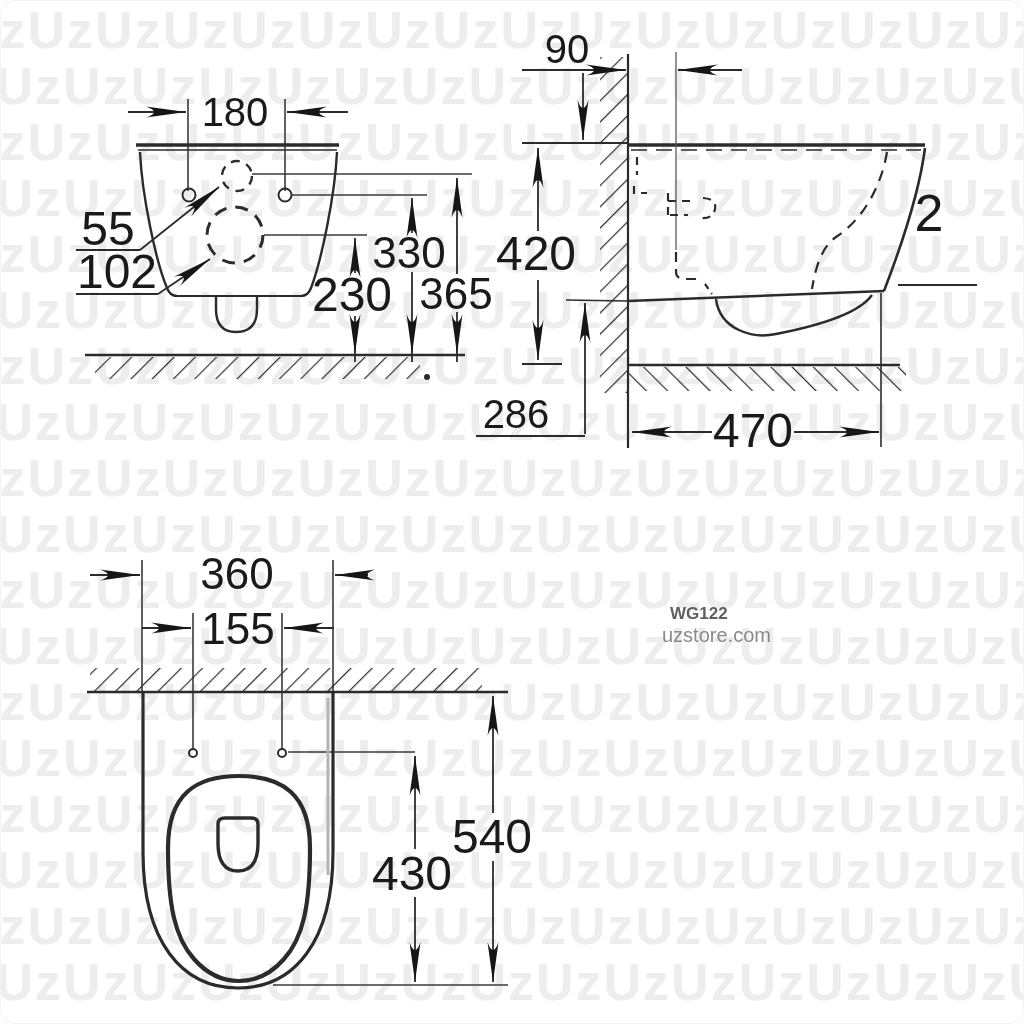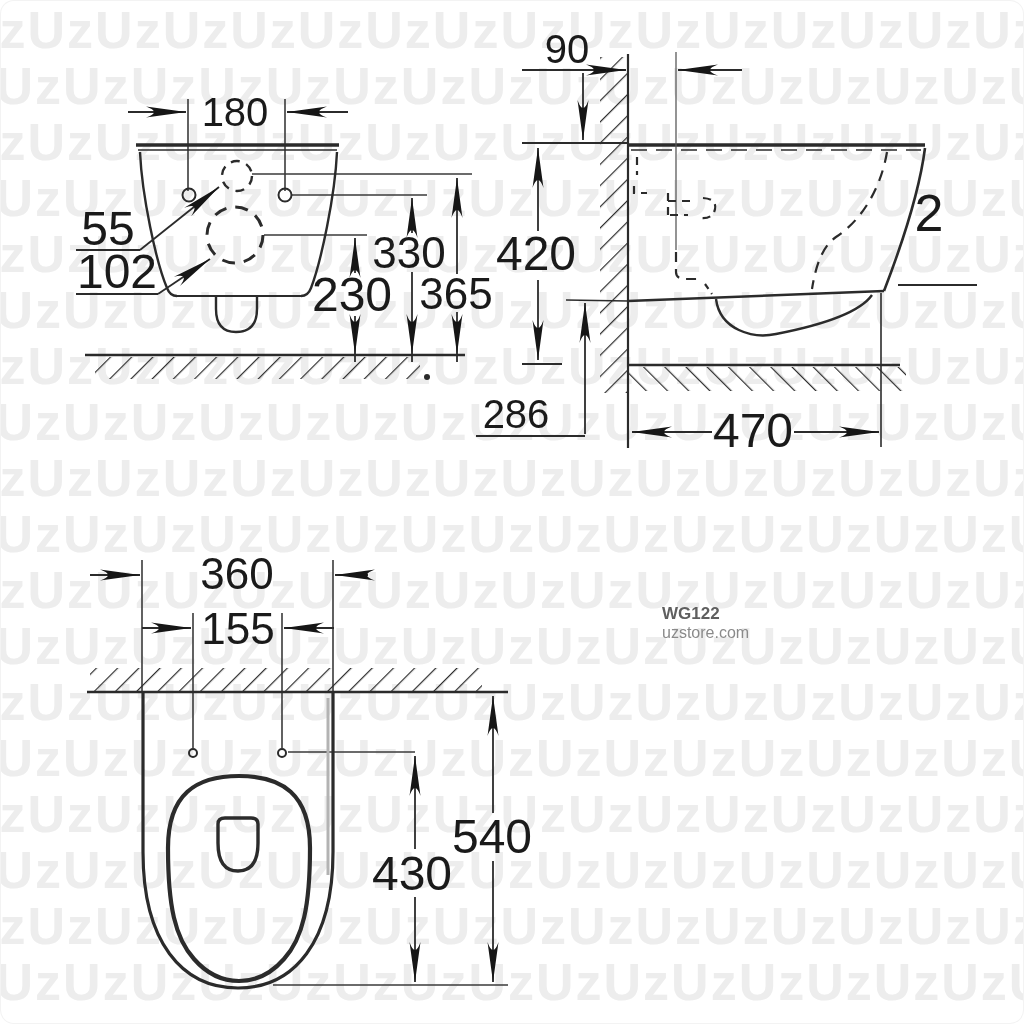--- a/index.html
+++ b/index.html
@@ -7,22 +7,22 @@
          font-family:"Liberation Sans",sans-serif;}
   .card-edge{position:absolute;inset:0;border-radius:14px;box-shadow:inset 0 0 0 1px #f3f3f3;pointer-events:none;}
   svg{position:absolute;left:0;top:0;}
   svg text{stroke:none;fill:#1a1a1a;font-family:"Liberation Sans",sans-serif;}
   .dimtxt{font-size:44px;}
   .dimtxt.sm{font-size:40px;}
   .dimtxt.lg{font-size:48px;}
   .dimtxt.xl{font-size:52px;}
   .wm text{fill:#ededed;font-weight:bold;letter-spacing:2px;font-size:52px;stroke:none;}
   .store{position:absolute;left:662px;top:604px;line-height:1.15;}
-  .store .code{font-size:17px;font-weight:bold;color:#5f5f5f;}
-  .store .site{font-size:16px;color:#8a8a8a;}
+  .store .code{font-size:17px;font-weight:bold;color:#5f5f5f;margin-left:8px;}
+  .store .site{font-size:20px;color:#8a8a8a;}
 </style>
 </head>
 <body>
 
 <div class="stage">
 
 <svg width="1024" height="1024" viewBox="0 0 1024 1024">
   <defs>
     <marker id="ah" markerUnits="userSpaceOnUse" markerWidth="42" markerHeight="14" refX="40" refY="6.5" orient="auto">
       <path d="M40,6.5 L0,1 Q16,6.5 0,12 Z" fill="#161616"></path>

